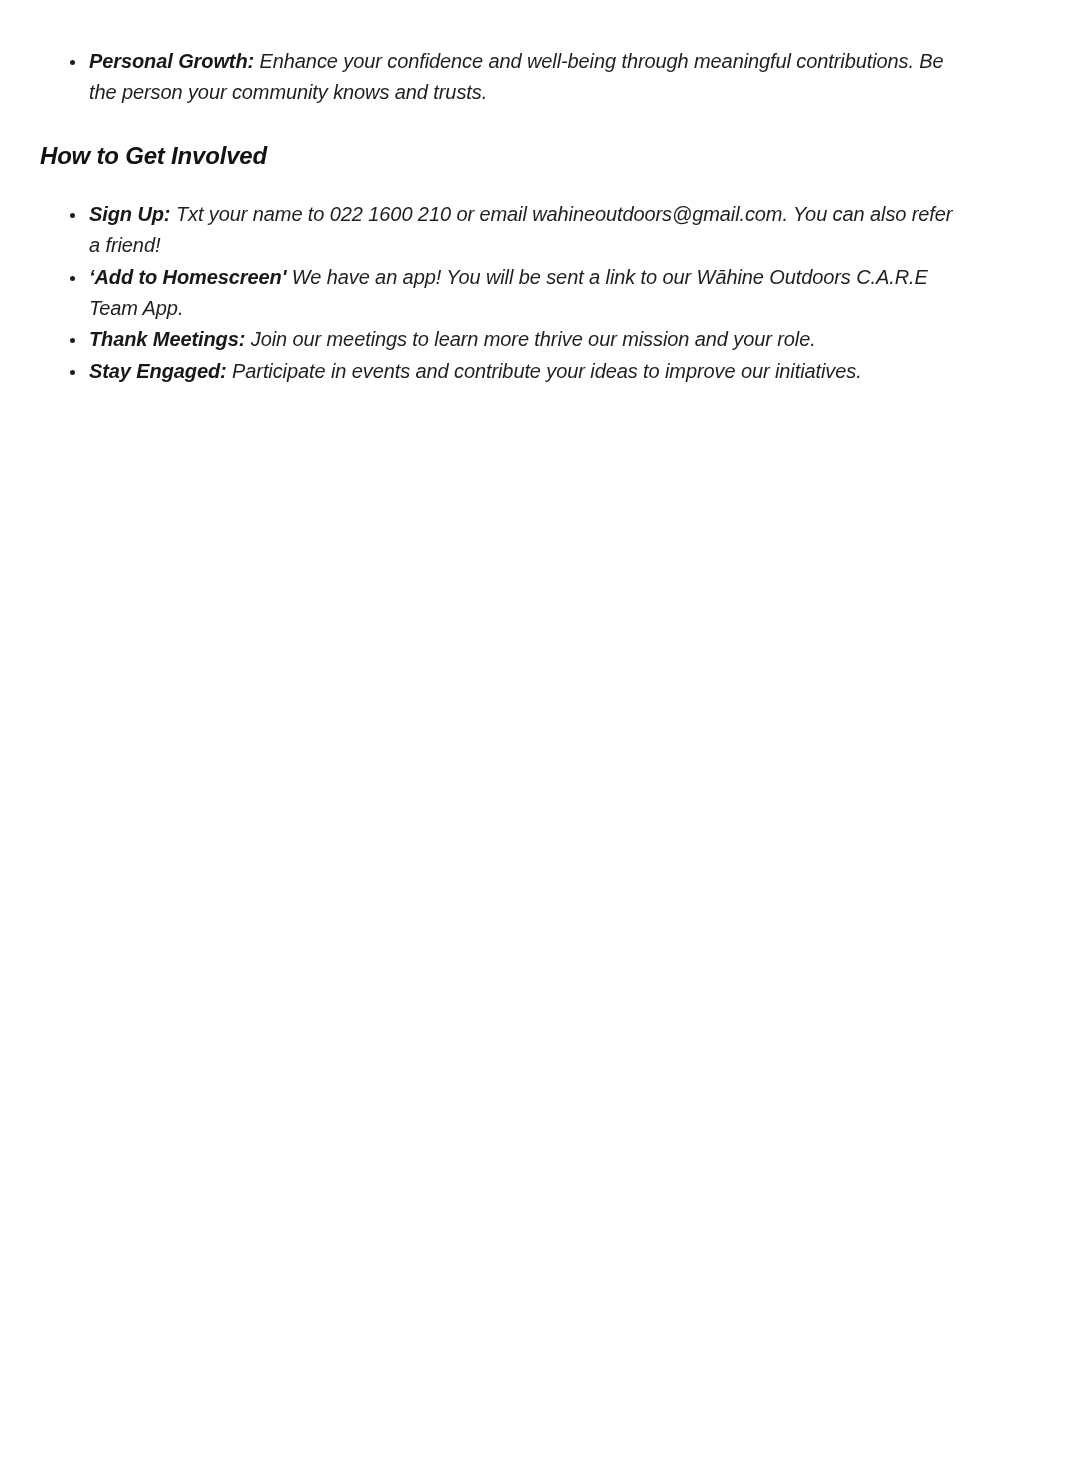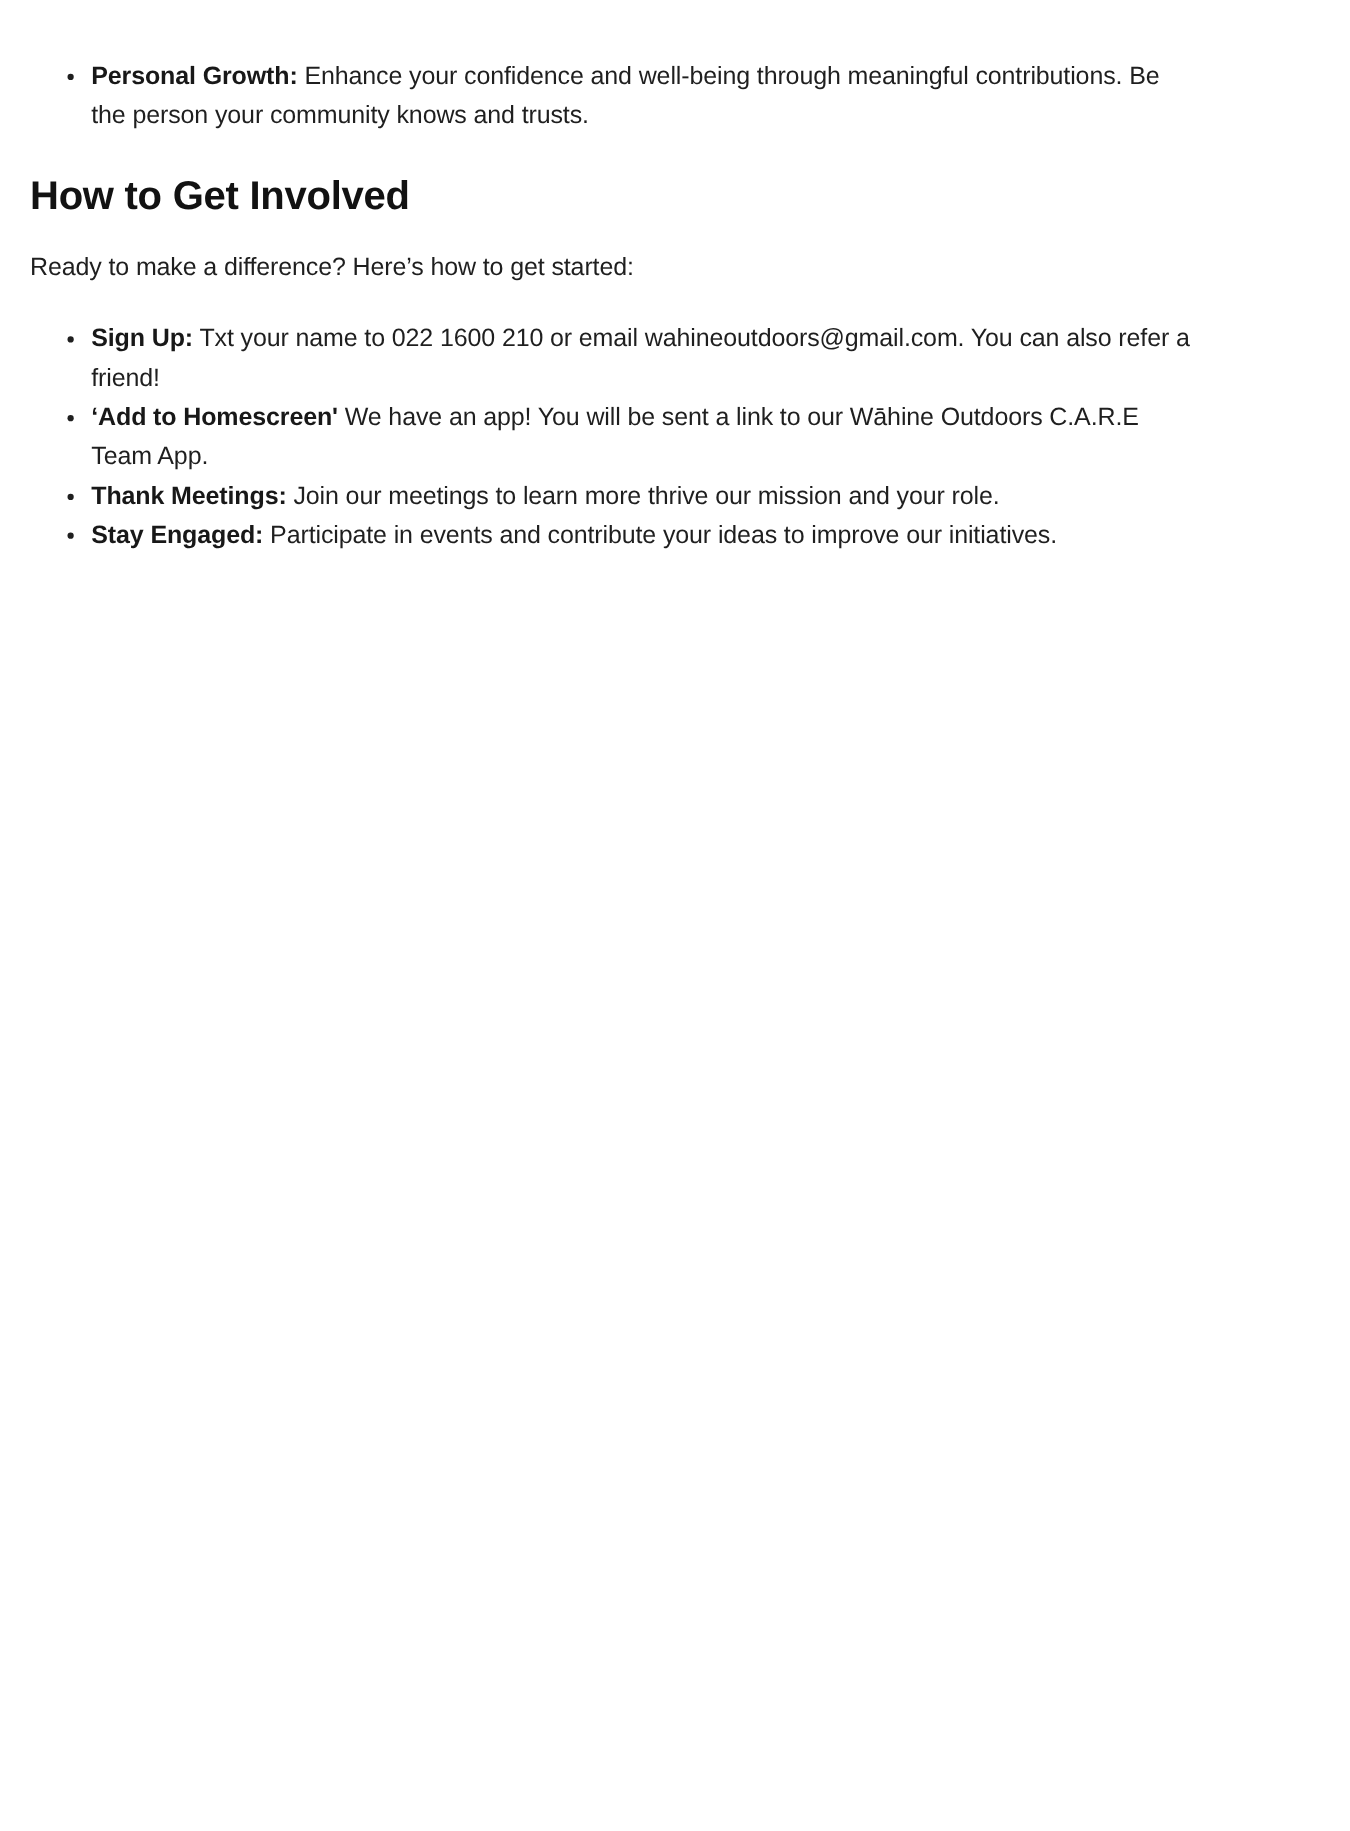--- a/index.html
+++ b/index.html
@@ -10,45 +10,46 @@
 
   body {
     width: 1080px;
     height: 1465px;
     overflow: hidden;
     font-family: "Liberation Sans", "DejaVu Sans", sans-serif;
     color: #1f1f1f;
   }
 
   .doc {
-    padding: 46px 40px 0 24px;
+    padding: 46px 40px 0 40px;
     width: 1000px;
     font-size: 20px;
     line-height: 1.57;
     letter-spacing: -0.1px;
+    font-style: italic;
   }
 
   .doc ul {
     margin: 0 0 26px 0;
     padding-left: 47px;
     list-style-type: disc;
   }
 
   .doc li {
     margin: 0;
     padding-left: 2px;
   }
 
   .doc li::marker {
     color: #1f1f1f;
     font-size: 0.85em;
   }
 
   .doc h2 {
-    font-size: 32px;
+    font-size: 24px;
     line-height: 38px;
     font-weight: 700;
     color: #121212;
     margin: 28px 0 24px 0;
     letter-spacing: -0.2px;
   }
 
   .doc p {
     margin: 0 0 26px 0;
   }
@@ -66,21 +67,20 @@
 <body>
 
 <div class="doc">
 
   <ul>
     <li><strong>Personal Growth:</strong><span> Enhance your confidence and well-being through meaningful contributions. Be the person your community knows and trusts.</span></li>
   </ul>
 
   <h2>How to Get Involved</h2>
 
-  <p>Ready to make a difference? Here’s how to get started:</p>
 
   <ul>
     <li><strong>Sign Up:</strong><span> Txt your name to 022 1600 210 or email wahineoutdoors@gmail.com. You can also refer a friend!</span></li>
     <li><strong>‘Add to Homescreen'</strong><span> We have an app! You will be sent a link to our Wāhine Outdoors C.A.R.E Team App.</span></li>
     <li><strong>Thank Meetings:</strong><span> Join our meetings to learn more thrive our mission and your role.</span></li>
     <li><strong>Stay Engaged:</strong><span> Participate in events and contribute your ideas to improve our initiatives.</span></li>
   </ul>
 
 
 </div>

